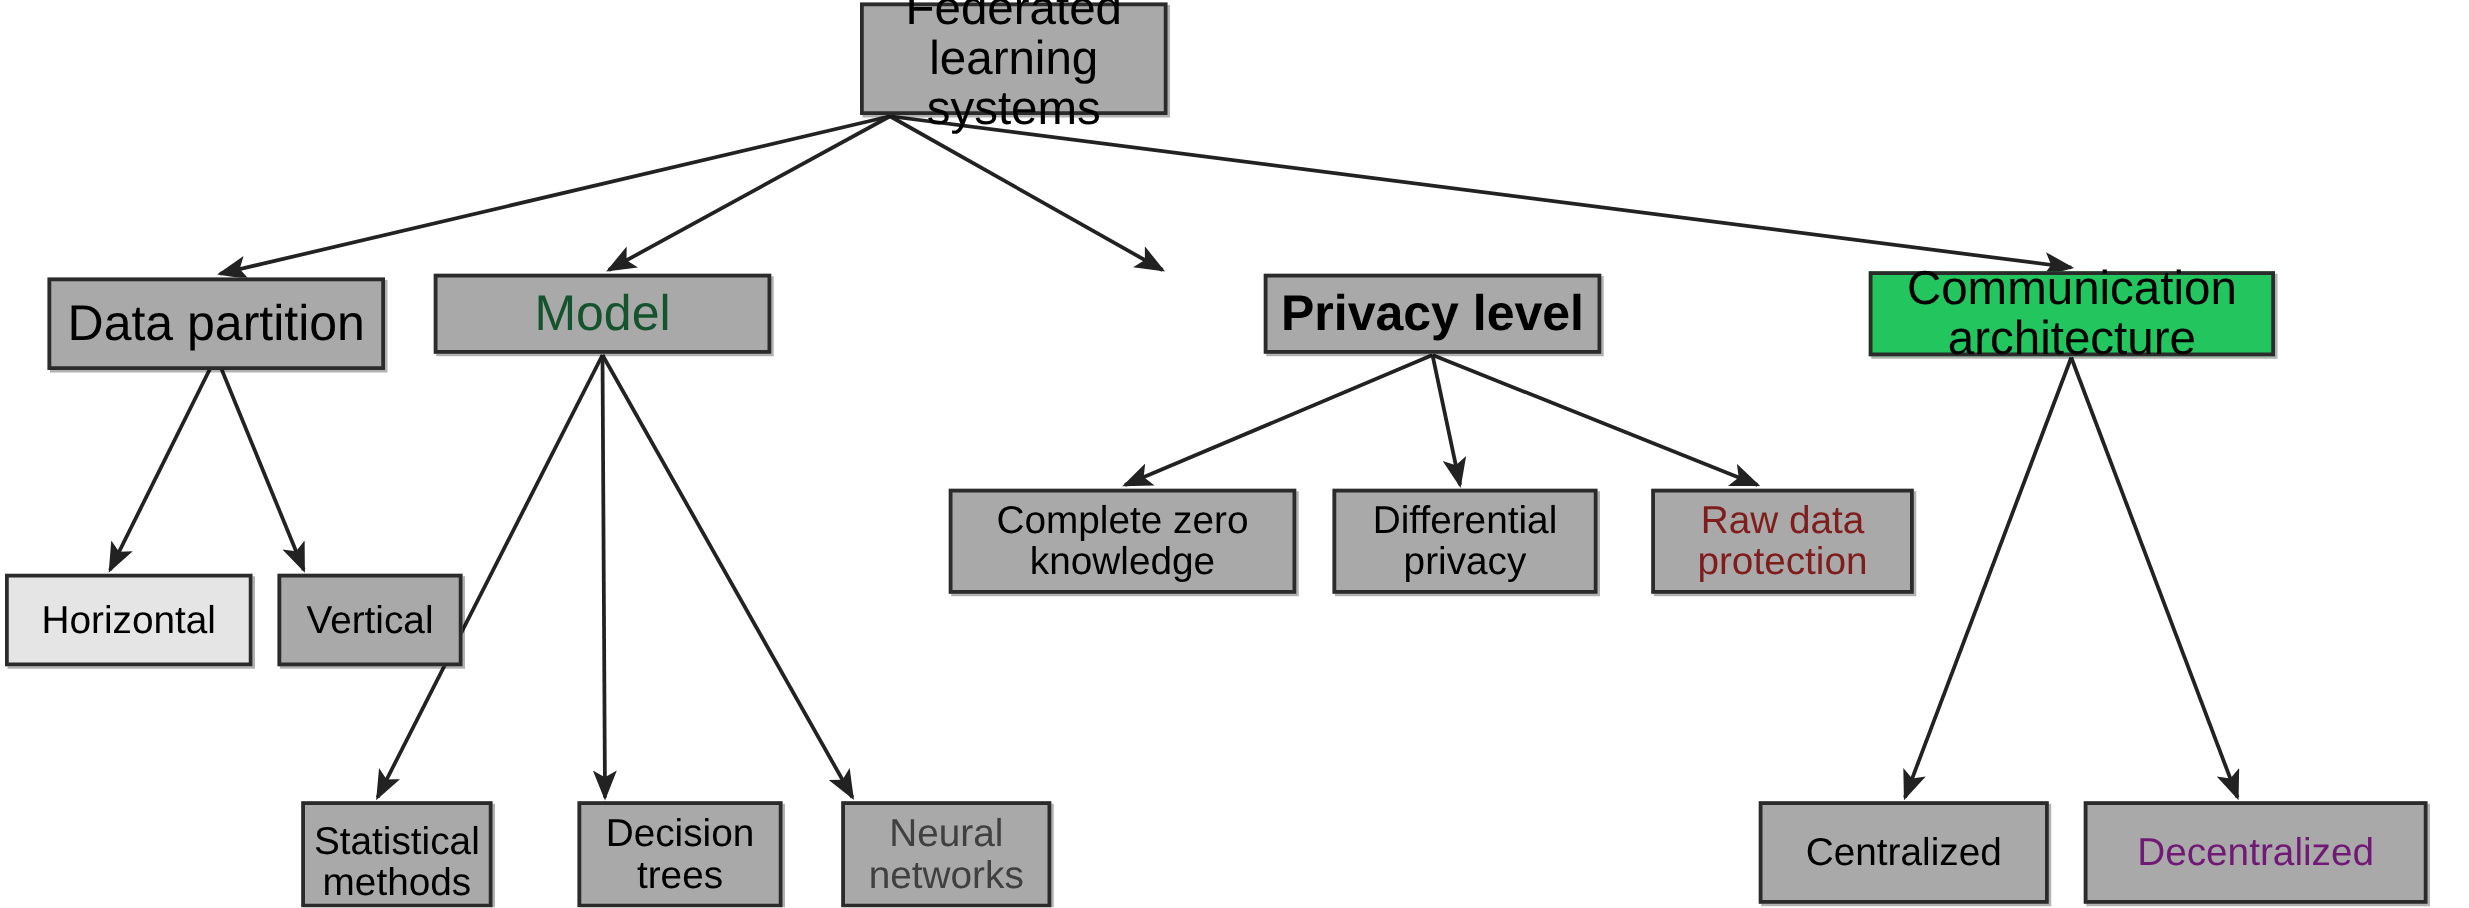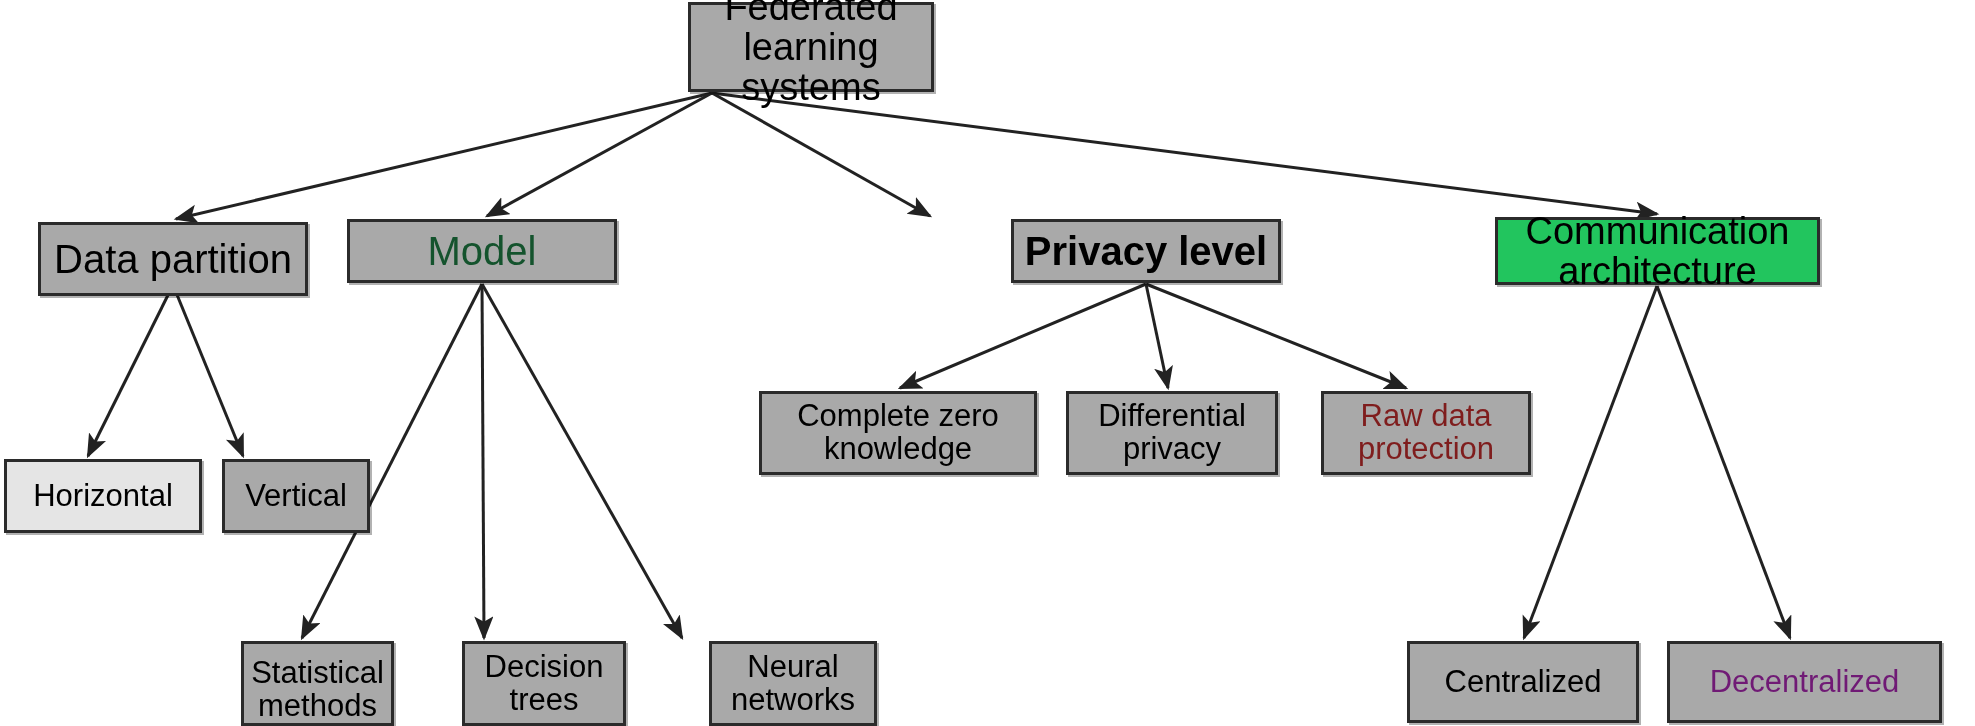--- a/index.html
+++ b/index.html
@@ -85,21 +85,21 @@
       <div class="node" style="left: 347px; top: 219px; width: 270px; height: 64px; font-size: 40px; background: rgb(169, 169, 169); border-color: rgb(43, 43, 43); color: #14532d;"><span class="node-label">Model</span></div>
       <div class="node" style="left: 1011px; top: 219px; width: 270px; height: 64px; font-size: 40px; background: rgb(169, 169, 169); border-color: rgb(43, 43, 43); color: rgb(0, 0, 0); font-weight: bold;"><span class="node-label">Privacy level</span></div>
       <div class="node overflow" style="left: 1495px; top: 217px; width: 325px; height: 68px; font-size: 38px; background: #22c55e; border-color: rgb(43, 43, 43); color: rgb(0, 0, 0);"><span class="node-label">Communication
 architecture</span></div>
       <div class="node" style="left: 4px; top: 459px; width: 198px; height: 74px; font-size: 31px; background: #e5e5e5; border-color: rgb(43, 43, 43); color: rgb(0, 0, 0);"><span class="node-label">Horizontal</span></div>
       <div class="node" style="left: 222px; top: 459px; width: 148px; height: 74px; font-size: 31px; background: rgb(169, 169, 169); border-color: rgb(43, 43, 43); color: rgb(0, 0, 0);"><span class="node-label">Vertical</span></div>
       <div class="node" style="left: 241px; top: 641px; width: 153px; height: 85px; font-size: 31px; background: rgb(169, 169, 169); border-color: rgb(43, 43, 43); color: rgb(0, 0, 0); align-items: flex-end;"><span class="node-label">Statistical
 methods</span></div>
       <div class="node" style="left: 462px; top: 641px; width: 164px; height: 85px; font-size: 31px; background: rgb(169, 169, 169); border-color: rgb(43, 43, 43); color: rgb(0, 0, 0);"><span class="node-label">Decision
 trees</span></div>
-      <div class="node" style="left: 673px; top: 641px; width: 168px; height: 85px; font-size: 31px; background: rgb(169, 169, 169); border-color: rgb(43, 43, 43); color: #000000; margin-left: 36px;"><span class="node-label">Neural
+      <div class="node" style="left: 673px; top: 641px; width: 168px; height: 85px; font-size: 31px; background: rgb(169, 169, 169); border-color: rgb(43, 43, 43); color: #404040;"><span class="node-label">Neural
 networks</span></div>
       <div class="node" style="left: 759px; top: 391px; width: 278px; height: 84px; font-size: 31px; background: rgb(169, 169, 169); border-color: rgb(43, 43, 43); color: rgb(0, 0, 0);"><span class="node-label">Complete zero
 knowledge</span></div>
       <div class="node" style="left: 1066px; top: 391px; width: 212px; height: 84px; font-size: 31px; background: rgb(169, 169, 169); border-color: rgb(43, 43, 43); color: rgb(0, 0, 0);"><span class="node-label">Differential
 privacy</span></div>
       <div class="node" style="left: 1321px; top: 391px; width: 210px; height: 84px; font-size: 31px; background: rgb(169, 169, 169); border-color: rgb(43, 43, 43); color: #7f1d1d;"><span class="node-label">Raw data
 protection</span></div>
       <div class="node" style="left: 1407px; top: 641px; width: 232px; height: 82px; font-size: 31px; background: rgb(169, 169, 169); border-color: rgb(43, 43, 43); color: rgb(0, 0, 0);"><span class="node-label">Centralized</span></div>
       <div class="node" style="left: 1667px; top: 641px; width: 275px; height: 82px; font-size: 31px; background: rgb(169, 169, 169); border-color: rgb(43, 43, 43); color: #701a75;"><span class="node-label">Decentralized</span></div>
     </div>

